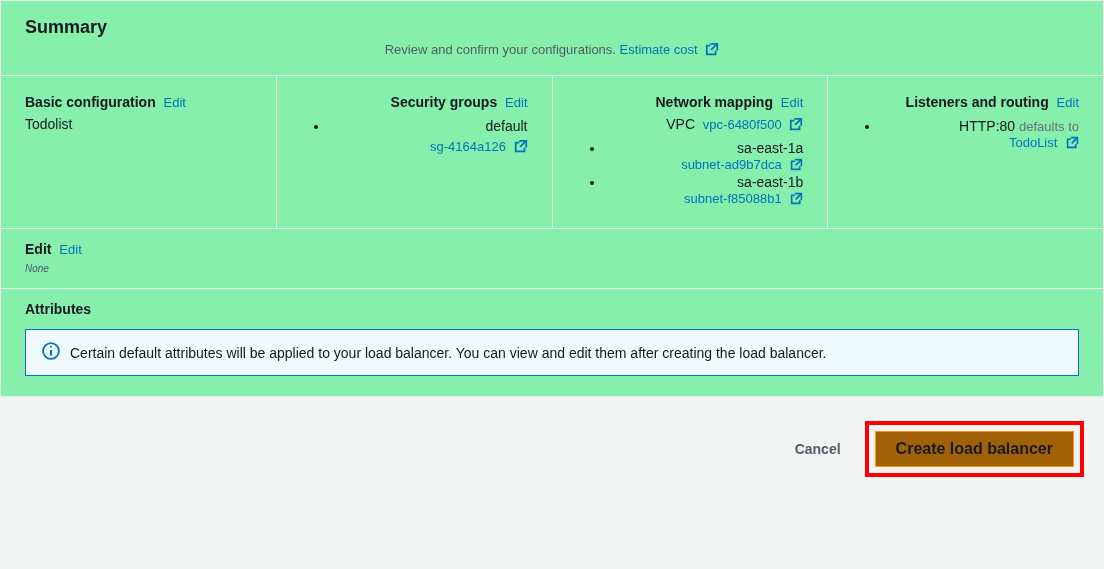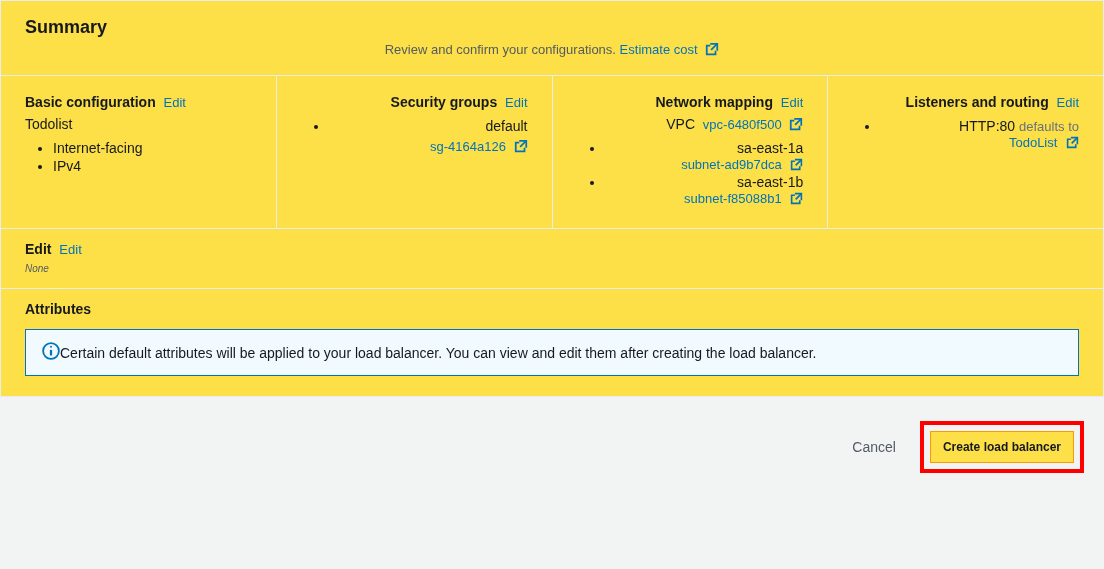--- a/index.html
+++ b/index.html
@@ -6,21 +6,21 @@
   body {
     margin: 0;
     padding: 0;
     font-family: "Amazon Ember", "Helvetica Neue", Arial, sans-serif;
     font-size: 14px;
     color: #16191f;
     background: #f2f3f3;
     width: 1104px;
   }
   .panel {
-    background: #fde047;
+    background: #86efac;
     border: 1px solid #eaeded;
     margin: 0;
   }
   .header {
     padding: 16px 24px 18px 24px;
   }
   .header h2 {
     margin: 0 0 4px 0;
     font-size: 18px;
     font-weight: 700;
@@ -87,50 +87,50 @@
     margin-top: 6px;
     font-size: 10px;
   }
   .info-box {
     border: 1px solid #0073bb;
     background: #f1faff;
     padding: 12px 16px;
     margin-top: 12px;
     display: flex;
     align-items: center;
-    gap: 0;
+    gap: 10px;
     font-size: 14px;
   }
   .info-icon {
     color: #0073bb;
     flex-shrink: 0;
   }
   .footer {
     display: flex;
     justify-content: flex-end;
     align-items: center;
     gap: 12px;
     padding: 24px 20px 16px 20px;
   }
   .btn-cancel {
     background: none;
     border: none;
     color: #545b64;
-    font-weight: 400;
+    font-weight: 700;
     font-size: 14px;
     cursor: pointer;
     padding: 8px 12px;
   }
   .btn-primary {
-    background: #fde047;
+    background: #a16207;
     border: 1px solid #ff9900;
     color: #16191f;
     font-weight: 700;
-    font-size: 12px;
-    padding: 8px 12px;
+    font-size: 16px;
+    padding: 8px 20px;
     cursor: pointer;
   }
   .highlight-box {
     border: 4px solid #ff0000;
     padding: 6px;
     display: inline-flex;
   }
   .muted { color: #687078; font-size: 13px; }
   .subnet-link { font-size: 13px; }
   .col-body { margin-top: 6px; }
@@ -157,24 +157,20 @@
     </div>
   </div>
 
   <div class="cols">
 
     <div class="col">
       <h3>Basic configuration</h3>
       <a class="link edit-link">Edit</a>
       <div class="col-body">
         <div>Todolist</div>
-        <ul>
-          <li>Internet-facing</li>
-          <li>IPv4</li>
-        </ul>
       </div>
     </div>
 
     <div class="col">
       <h3>Security groups</h3>
       <a class="link edit-link">Edit</a>
       <div class="col-body">
         <ul>
           <li>default</li>
         </ul>

